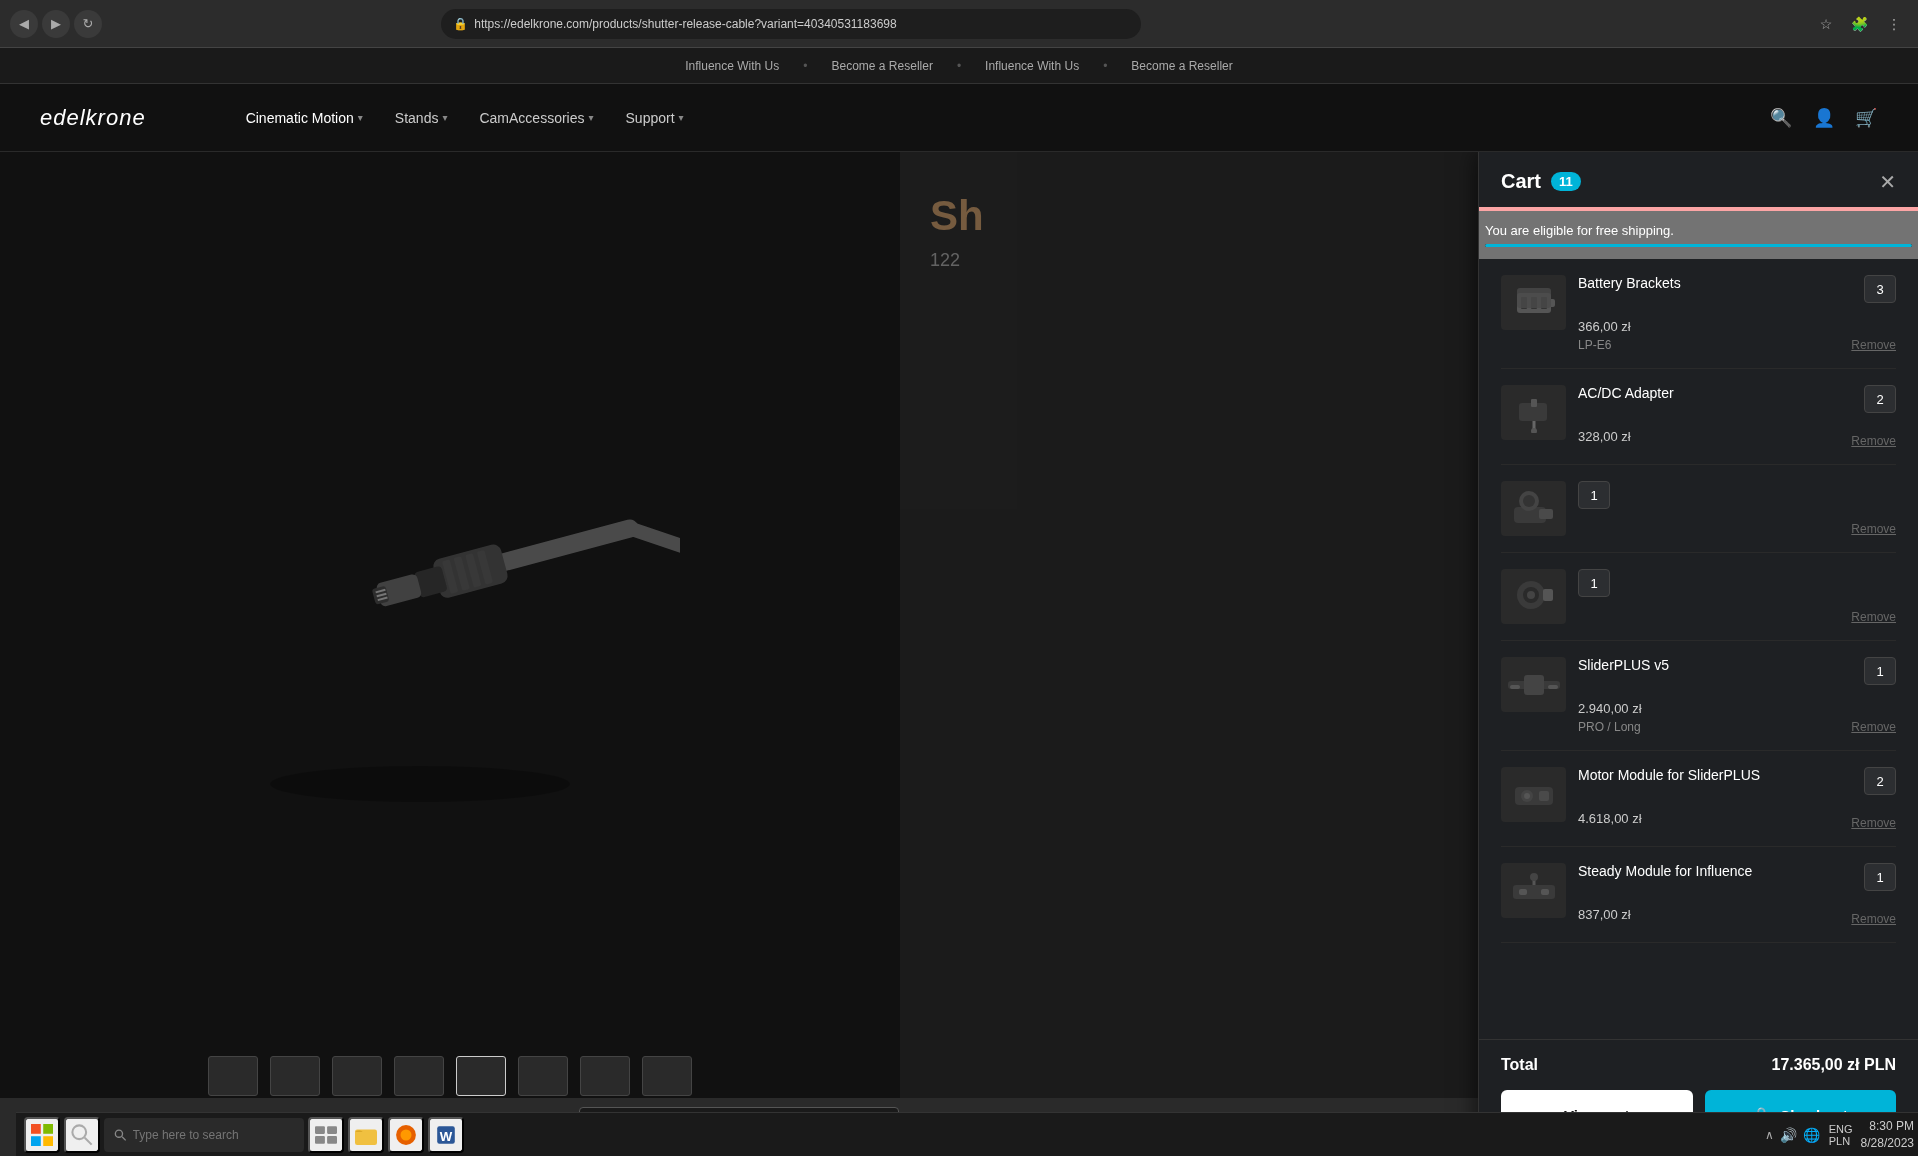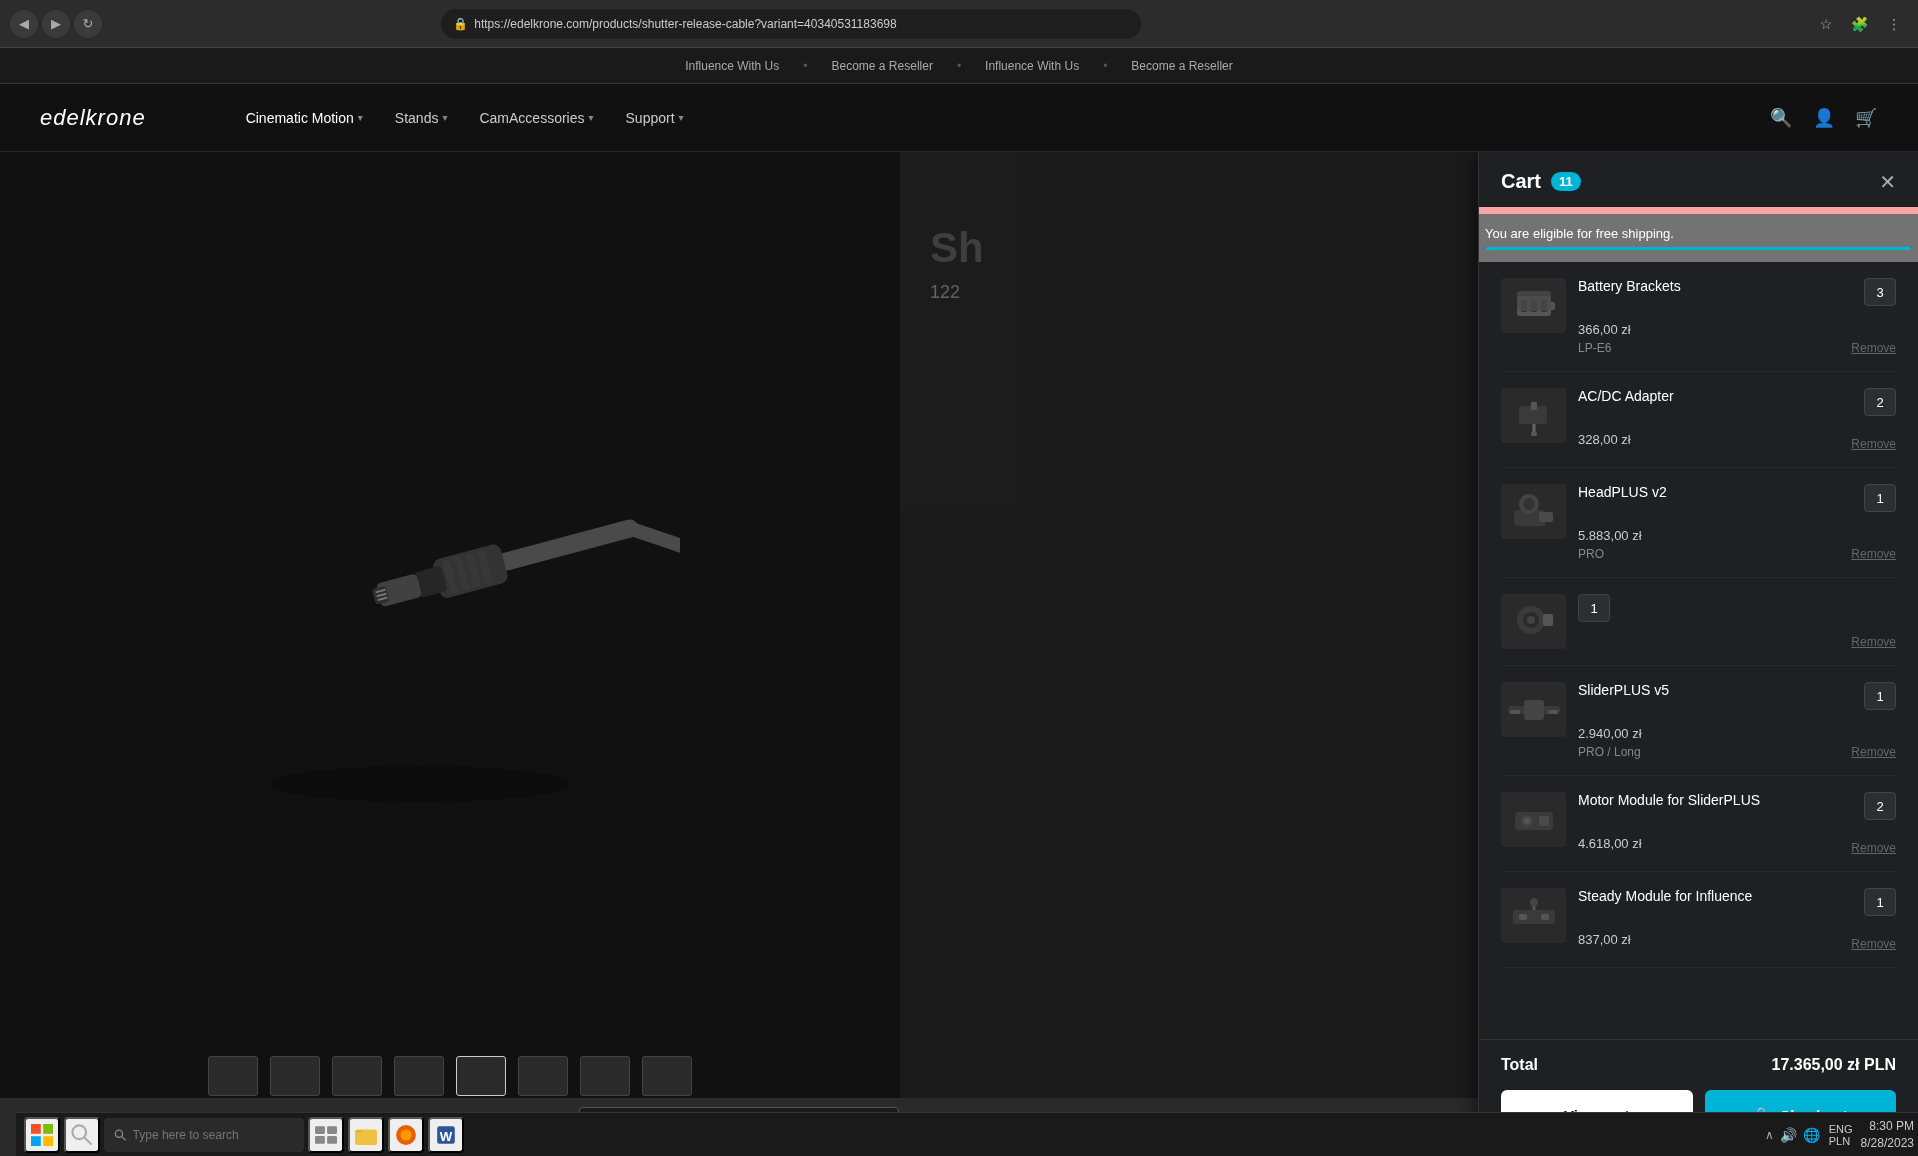--- a/index.html
+++ b/index.html
@@ -208,24 +208,23 @@
     
     .product-details {
       flex: 1;
       padding: 40px 30px;
       background: #1c1c1c;
       overflow-y: auto;
       opacity: 0.4;
     }
     .product-title {
       font-size: 42px;
-      color: #737373;
+      color: #fdba74;
       font-weight: 600;
       margin-bottom: 10px;
-      margin-top: 32px;
     }
     .product-price {
       font-size: 18px;
       color: #ccc;
       margin-bottom: 20px;
     }
 
     
     .cart-overlay {
       position: absolute;
@@ -239,21 +238,21 @@
       flex-direction: column;
       z-index: 100;
       box-shadow: -4px 0 20px rgba(0,0,0,0.5);
     }
 
     .cart-header {
       display: flex;
       align-items: center;
       justify-content: space-between;
       padding: 18px 22px 14px;
-      border-bottom: 7px solid #fca5a5;
+      border-bottom: 4px solid #fca5a5;
       flex-shrink: 0;
     }
     .cart-title-wrap {
       display: flex;
       align-items: center;
       gap: 10px;
     }
     .cart-title {
       font-size: 20px;
       color: #fff;
@@ -683,25 +682,20 @@
 
         <div class="cart-item">
           <div class="cart-item-img">
             <svg width="50" height="44" viewBox="0 0 50 44">
               <rect x="5" y="20" width="32" height="16" rx="4" fill="#3a3a3a"></rect>
               <circle cx="20" cy="14" r="10" fill="#444"></circle>
               <circle cx="20" cy="14" r="6" fill="#333"></circle>
               <rect x="30" y="22" width="14" height="10" rx="2" fill="#4a4a4a"></rect>
             </svg>
           </div>
-          <div class="cart-item-info">
-            <div class="cart-item-name">HeadPLUS v2</div>
-            <div class="cart-item-price">5.883,00 zł</div>
-            <div class="cart-item-variant">PRO</div>
-          </div>
           <div class="cart-item-qty">1</div>
           <button class="cart-item-remove">Remove</button>
         </div>
 
         <div class="cart-item">
           <div class="cart-item-img">
             <svg width="50" height="44" viewBox="0 0 50 44">
               <circle cx="22" cy="20" r="14" fill="#3a3a3a"></circle>
               <circle cx="22" cy="20" r="8" fill="#2a2a2a"></circle>
               <circle cx="22" cy="20" r="4" fill="#444"></circle>

